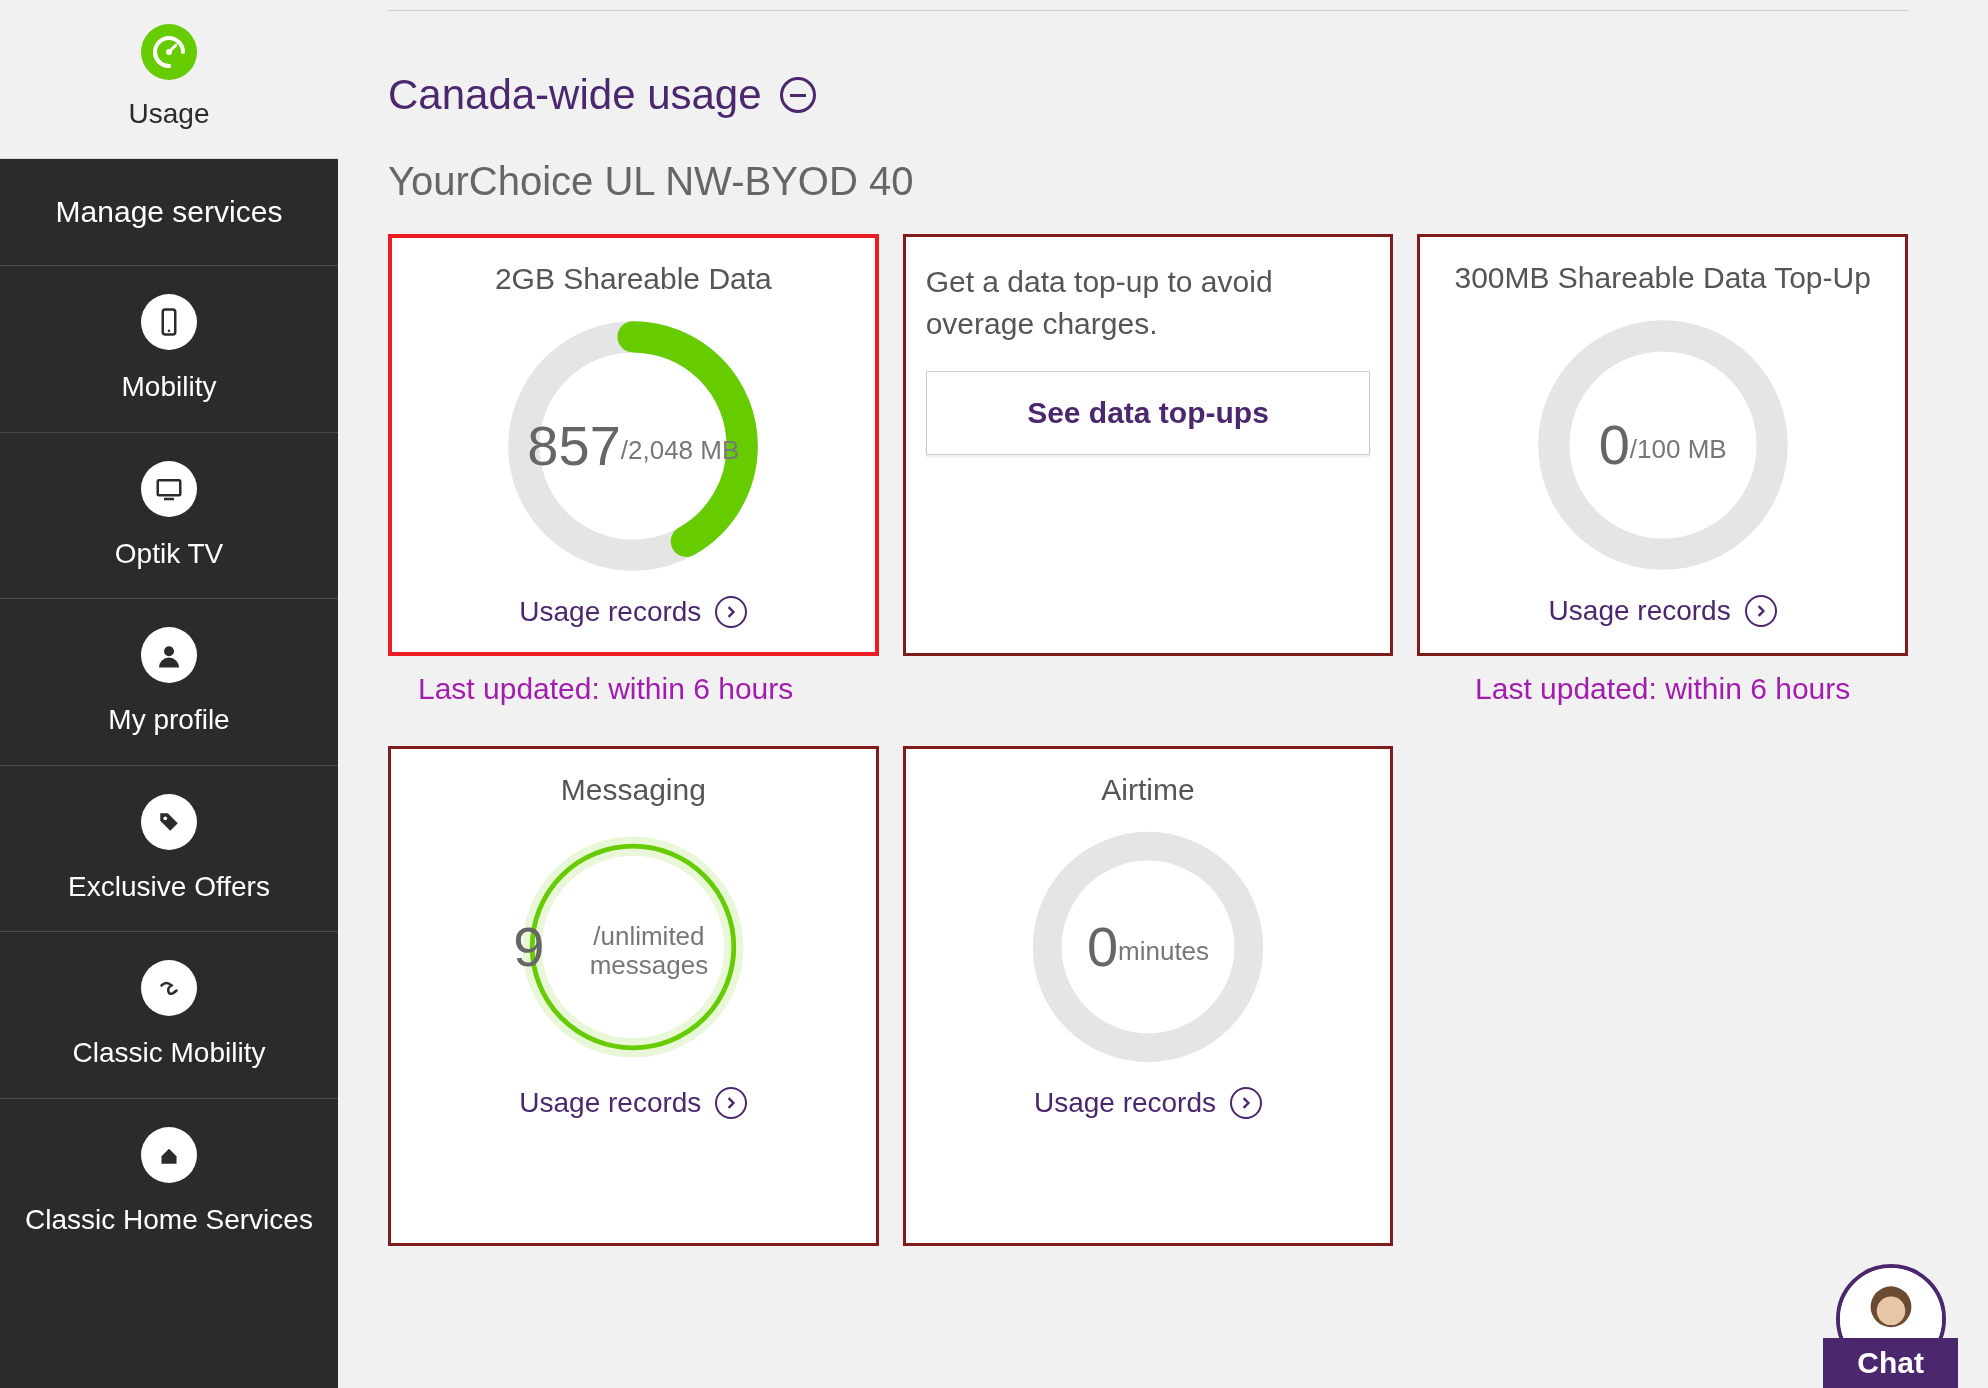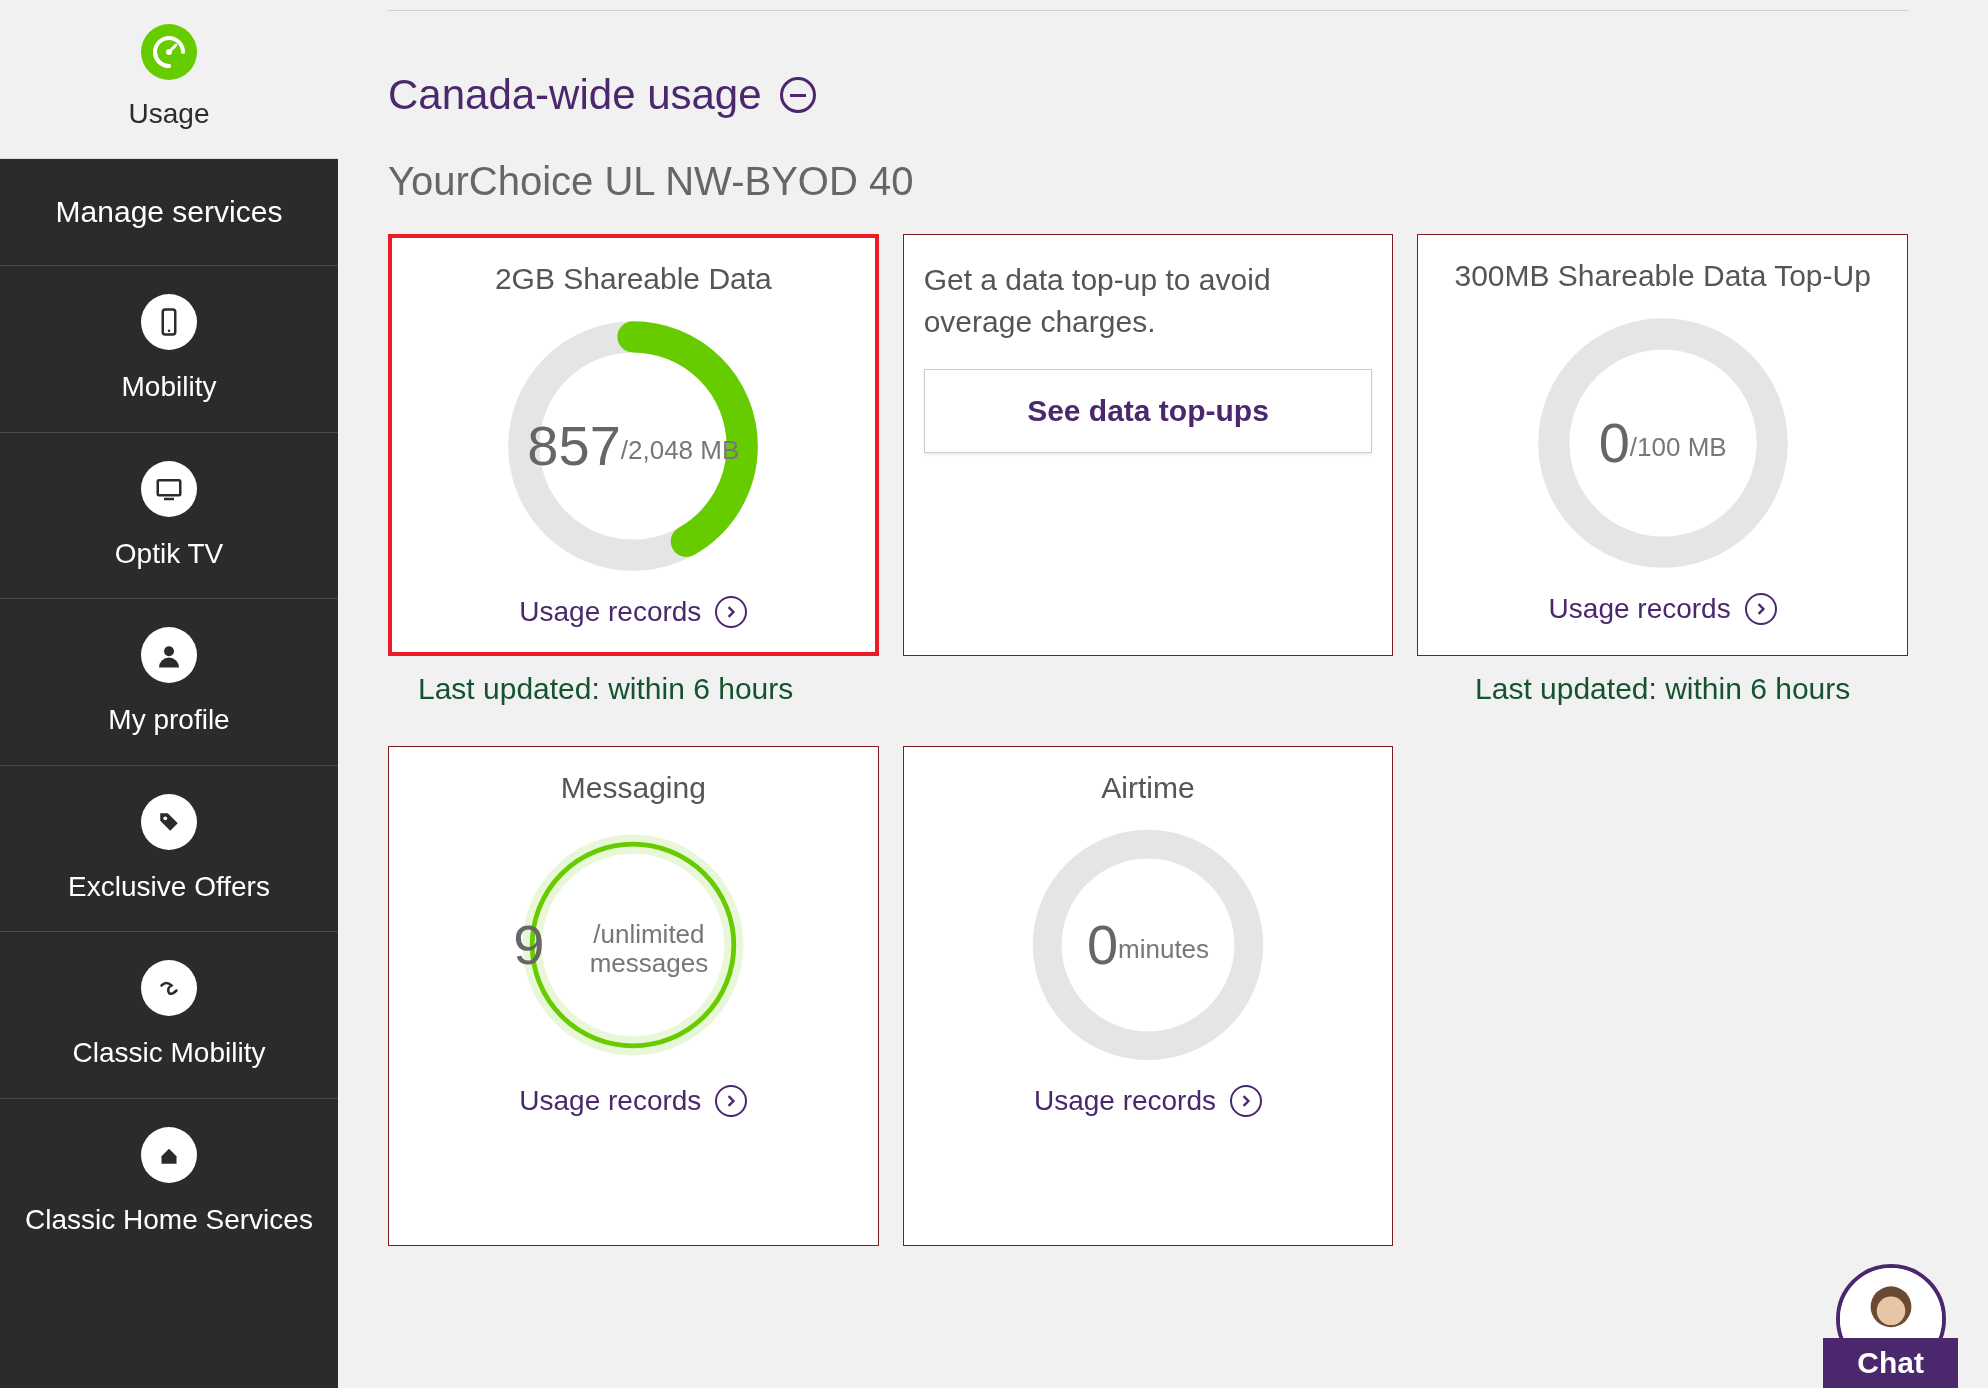--- a/index.html
+++ b/index.html
@@ -115,21 +115,21 @@
     margin-bottom: 30px;
   }
   .cards-row {
     display: grid;
     grid-template-columns: repeat(3, 1fr);
     gap: 24px;
     margin-bottom: 16px;
   }
   .card {
     background: #fff;
-    border: 1px solid #7f1d1d;
+    border: 3px solid #7f1d1d;
     padding: 24px 20px 24px 20px;
     display: flex;
     flex-direction: column;
     align-items: center;
     position: relative;
   }
   .card.highlight {
     border: 4px solid #ec1c24;
   }
   .card-title {
@@ -202,21 +202,21 @@
     box-shadow: 0 2px 2px rgba(0,0,0,0.08);
   }
   .updated-row {
     display: grid;
     grid-template-columns: repeat(3, 1fr);
     gap: 24px;
     margin-bottom: 40px;
   }
   .updated-text {
     font-size: 30px;
-    color: #14532d;
+    color: #a21caf;
     padding-left: 30px;
   }
   .updated-right { text-align: center; padding-left: 0; }
   .cards-row2 {
     display: grid;
     grid-template-columns: repeat(3, 1fr);
     gap: 24px;
   }
   .card.small {
     height: 500px;

